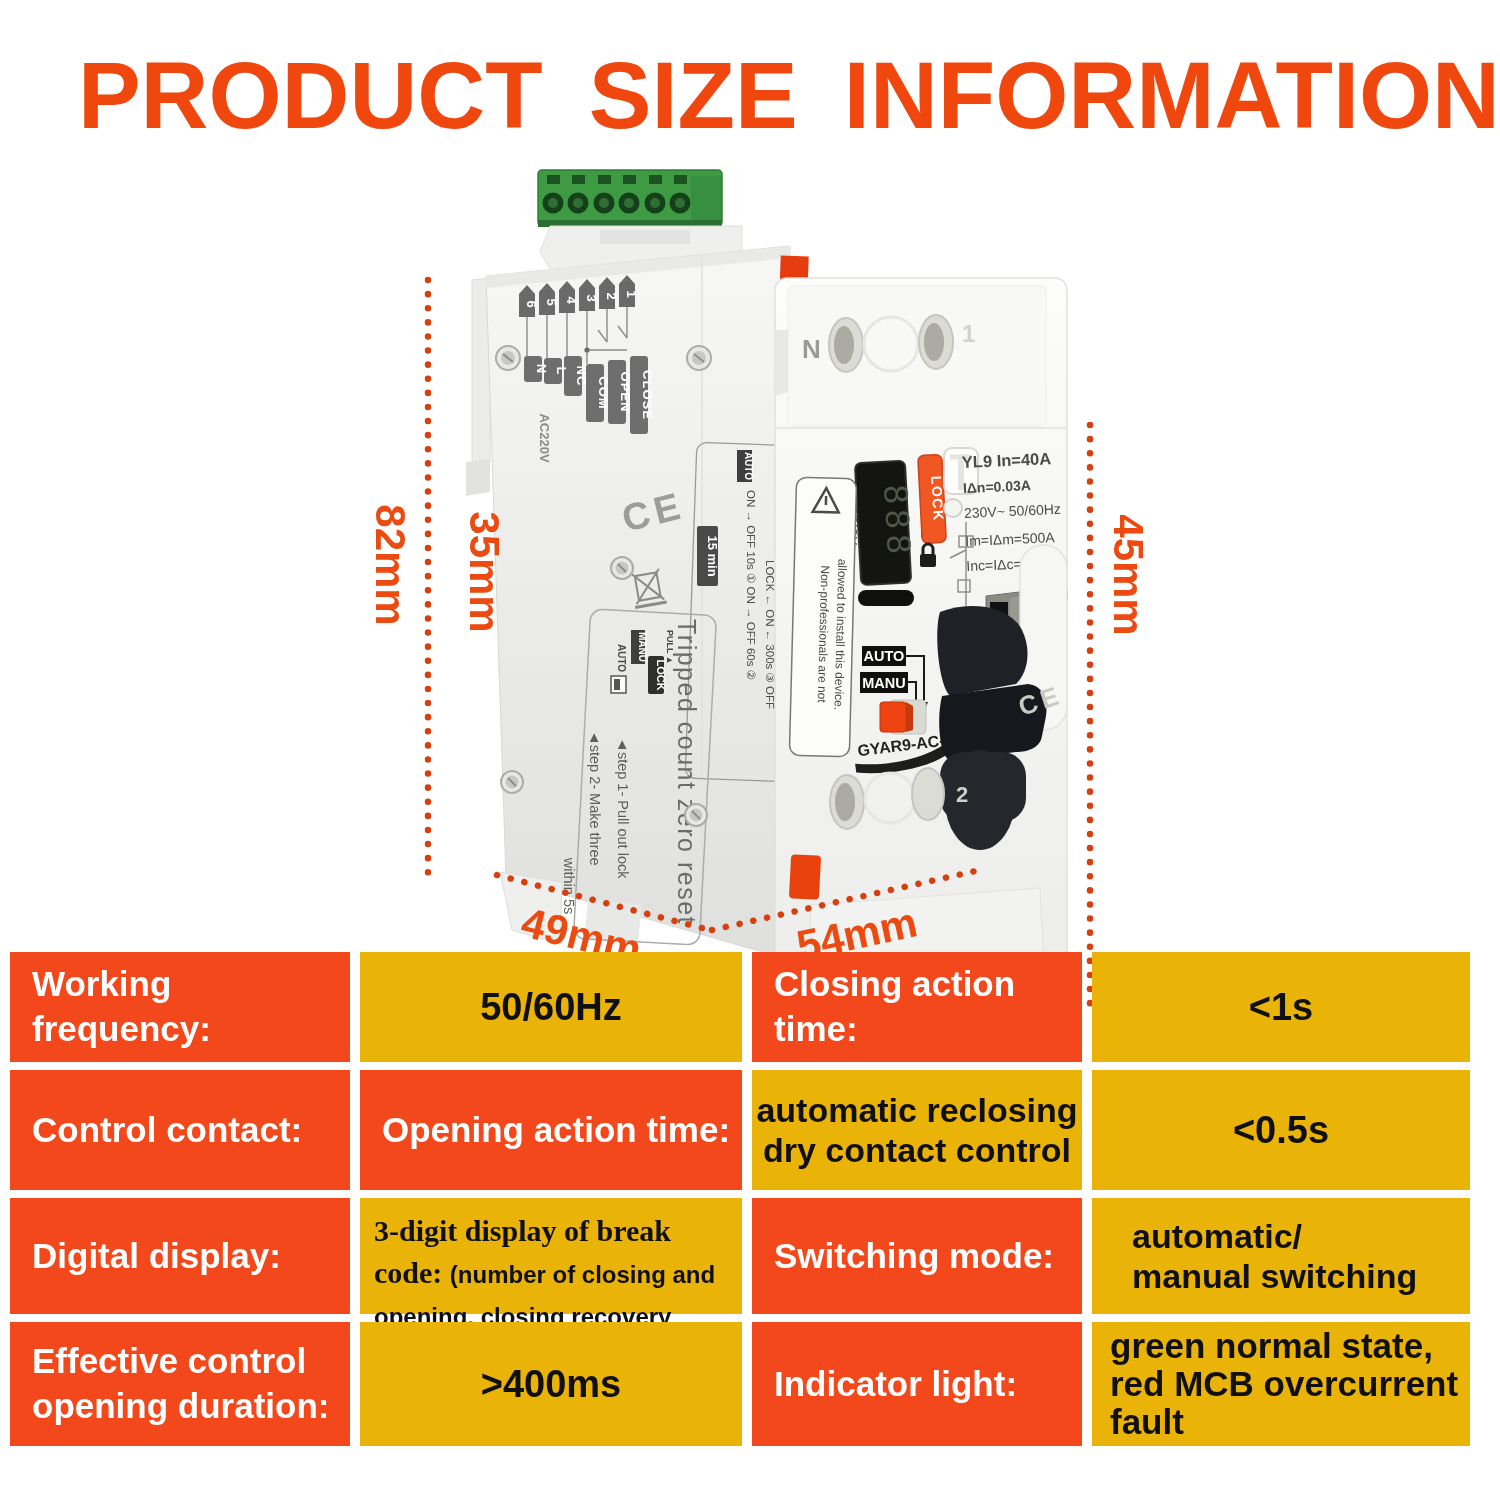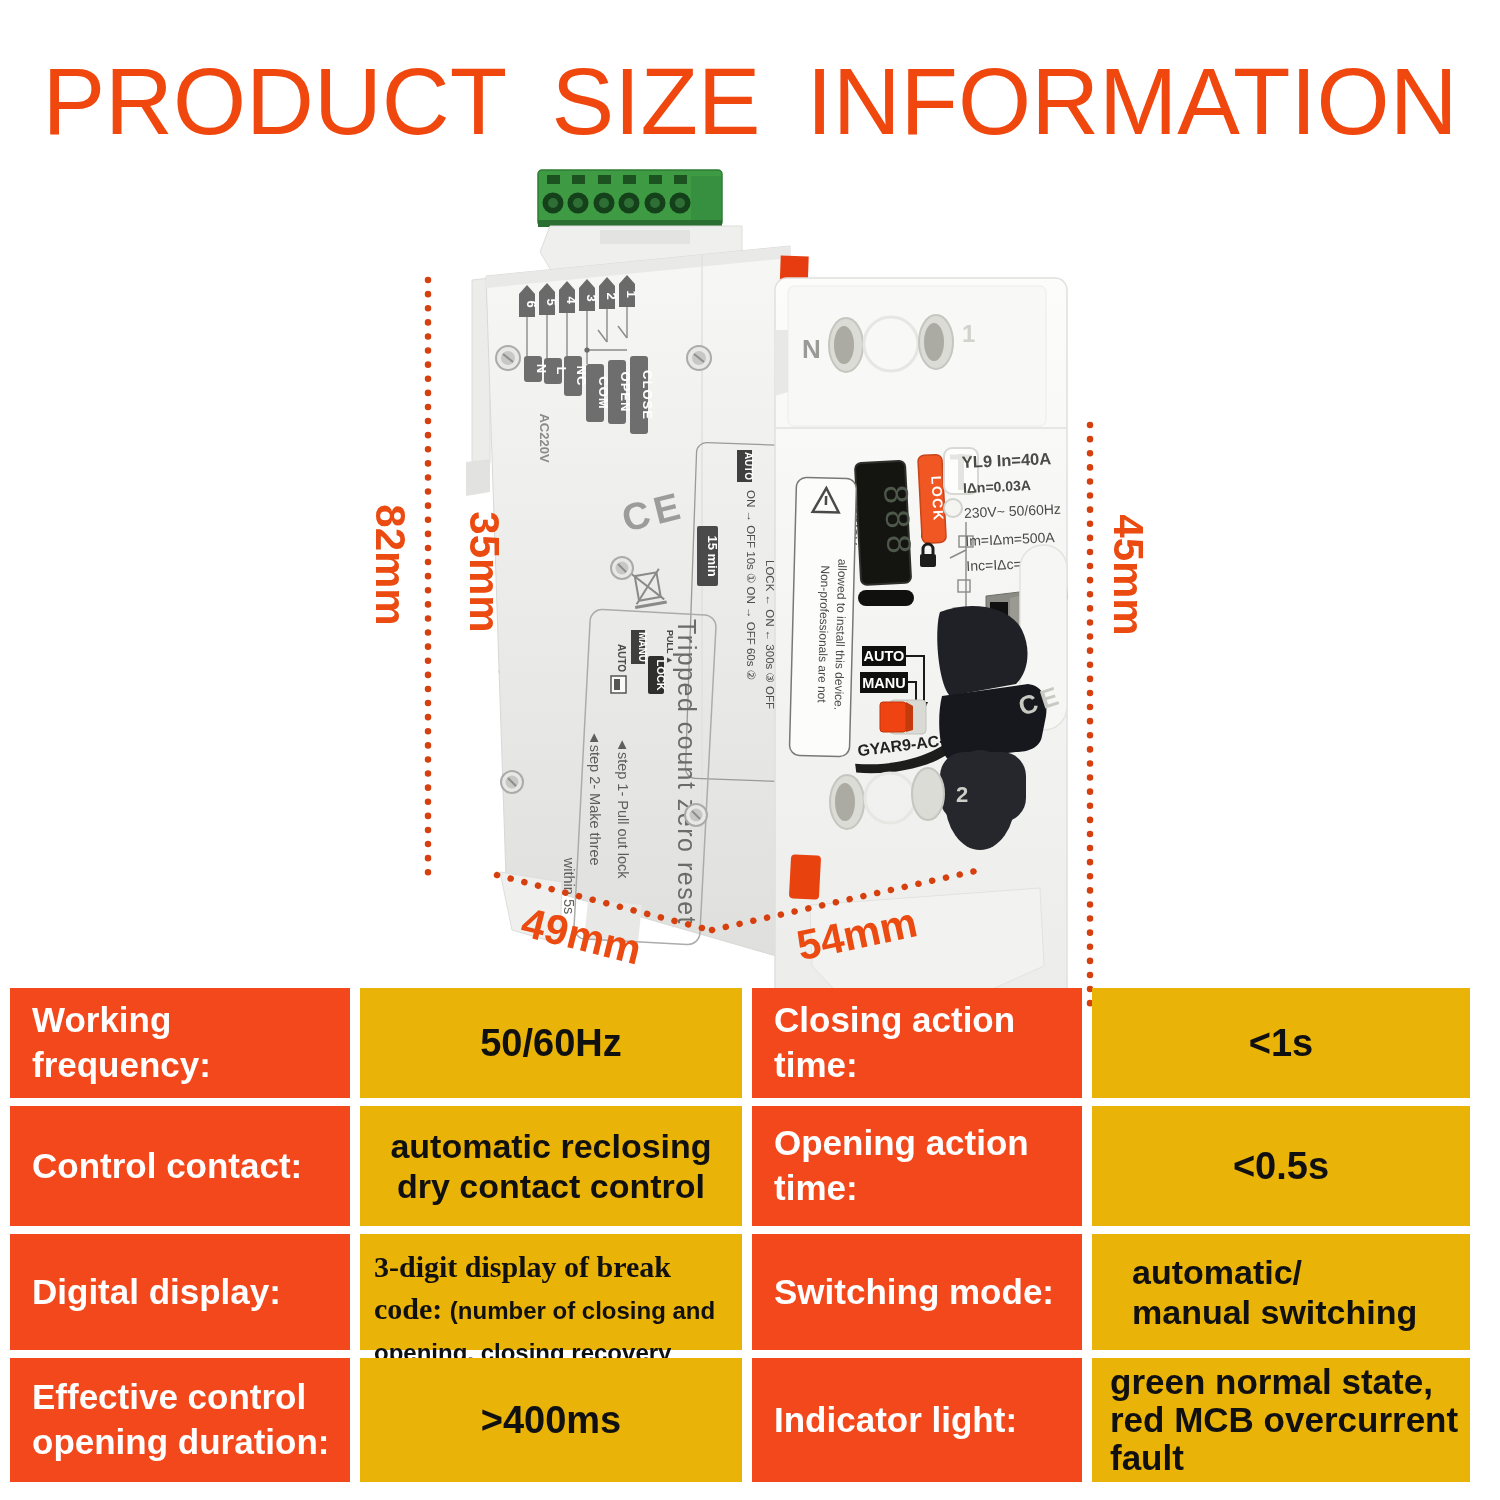--- a/index.html
+++ b/index.html
@@ -1,21 +1,21 @@
 <!DOCTYPE html>
 <html><head>
 <meta charset="utf-8">
 <style>
   html,body{margin:0;padding:0;background:#fff;}
   body{width:1500px;height:1500px;position:relative;font-family:"Liberation Sans",sans-serif;overflow:hidden;}
-  .title{position:absolute;top:48px;left:0;width:100%;text-align:center;
-         font-size:94px;font-weight:normal;color:#F0470F;letter-spacing:0;word-spacing:20px;white-space:nowrap;}
+  .title{position:absolute;top:42px;left:0;width:100%;text-align:right;
+         font-size:94px;font-weight:bold;color:#F0470F;letter-spacing:0;word-spacing:20px;white-space:nowrap;}
   .photo-svg{position:absolute;left:250px;top:160px;}
   svg text{font-family:"Liberation Sans",sans-serif;}
-  .spec-table{position:absolute;left:10px;top:988px;width:1232px;display:grid;
+  .spec-table{position:absolute;left:10px;top:952px;width:1232px;display:grid;
               grid-template-columns:340px 382px 330px 378px;
               grid-template-rows:110px 120px 116px 124px;gap:8px 10px;}
   .cell{box-sizing:border-box;}
   .lab{background:#F3481B;color:#fff;font-weight:bold;font-size:35px;line-height:1.28;
        display:flex;align-items:center;padding:0 8px 0 22px;}
   .val{background:#eab308;color:#101010;font-weight:bold;font-size:38px;line-height:1.18;
        display:flex;align-items:center;justify-content:center;text-align:center;}
   .pre{white-space:pre-line;}
   .v-mid{font-size:34px;}
   .v-left{justify-content:flex-start;text-align:left;padding-left:40px;}
@@ -312,23 +312,23 @@
 </svg>
 
 <div class="spec-table">
 
   <div class="cell lab">Working frequency:</div>
   <div class="cell val">50/60Hz</div>
   <div class="cell lab">Closing action time:</div>
   <div class="cell val">&lt;1s</div>
 
   <div class="cell lab">Control contact:</div>
+  <div class="cell lab">Opening action time:</div>
   <div class="cell val pre v-mid">automatic reclosing
 dry contact control</div>
-  <div class="cell lab">Opening action time:</div>
   <div class="cell val">&lt;0.5s</div>
 
   <div class="cell lab">Digital display:</div>
   <div class="cell val complex">
     <span class="vmain">3-digit display of break code: </span><span class="vsub">(number of closing and opening, closing recovery countdown time)</span>
   </div>
   <div class="cell lab">Switching mode:</div>
   <div class="cell val pre v-mid v-left">automatic/
 manual switching</div>
 

